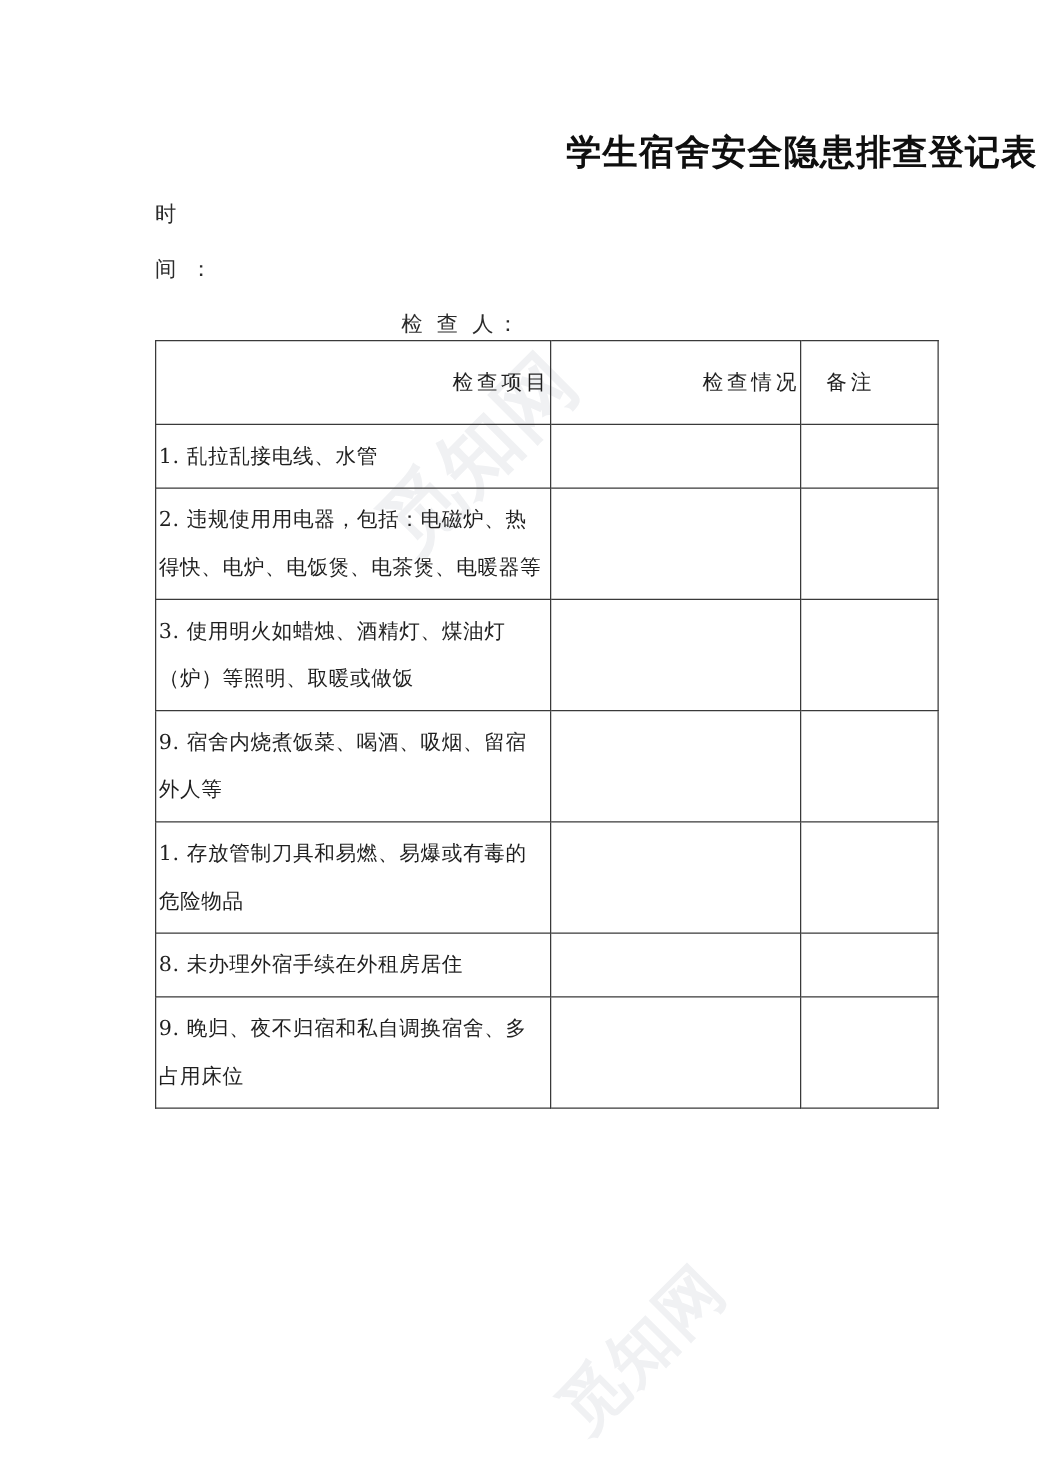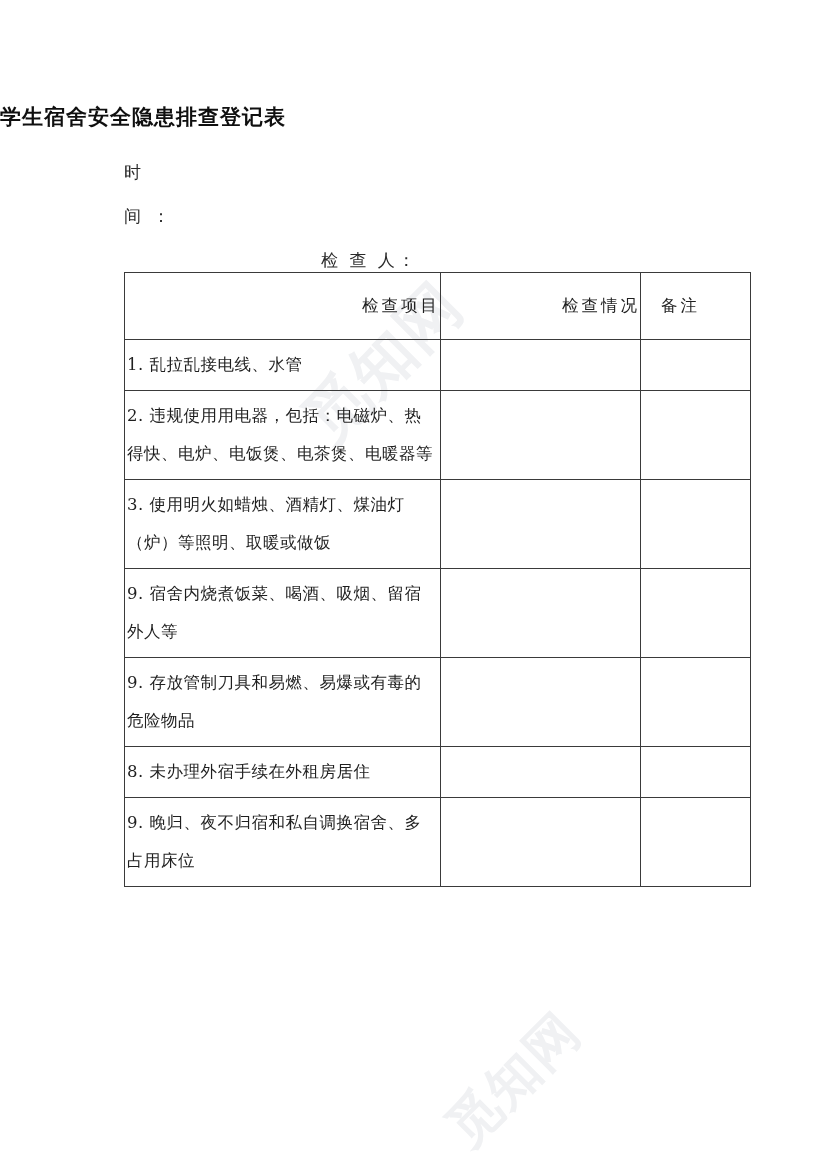--- a/index.html
+++ b/index.html
@@ -48,24 +48,24 @@
     position: absolute;
     inset: 0;
     z-index: 2;
   }
 
   .doc-title {
     position: absolute;
     left: 0;
     right: 0;
     top: 103px;
-    text-align: left;
+    text-align: right;
     font-family: "DejaVu Sans", "Liberation Sans", sans-serif;
     font-weight: 700;
-    font-size: 21px;
+    font-size: 28px;
     letter-spacing: 1px;
     color: #0f0f0f;
   }
 
   .meta-block {
     position: absolute;
     left: 124px;
     top: 150px;
     width: 620px;
     font-size: 17px;
@@ -169,21 +169,21 @@
           <td class="item-cell">3. 使用明火如蜡烛、酒精灯、煤油灯（炉）等照明、取暖或做饭</td>
           <td class="blank-cell"></td>
           <td class="blank-cell"></td>
         </tr>
         <tr>
           <td class="item-cell">9. 宿舍内烧煮饭菜、喝酒、吸烟、留宿外人等</td>
           <td class="blank-cell"></td>
           <td class="blank-cell"></td>
         </tr>
         <tr>
-          <td class="item-cell">9. 存放管制刀具和易燃、易爆或有毒的危险物品</td>
+          <td class="item-cell">1. 存放管制刀具和易燃、易爆或有毒的危险物品</td>
           <td class="blank-cell"></td>
           <td class="blank-cell"></td>
         </tr>
         <tr>
           <td class="item-cell">8. 未办理外宿手续在外租房居住</td>
           <td class="blank-cell"></td>
           <td class="blank-cell"></td>
         </tr>
         <tr>
           <td class="item-cell">9. 晚归、夜不归宿和私自调换宿舍、多占用床位</td>

